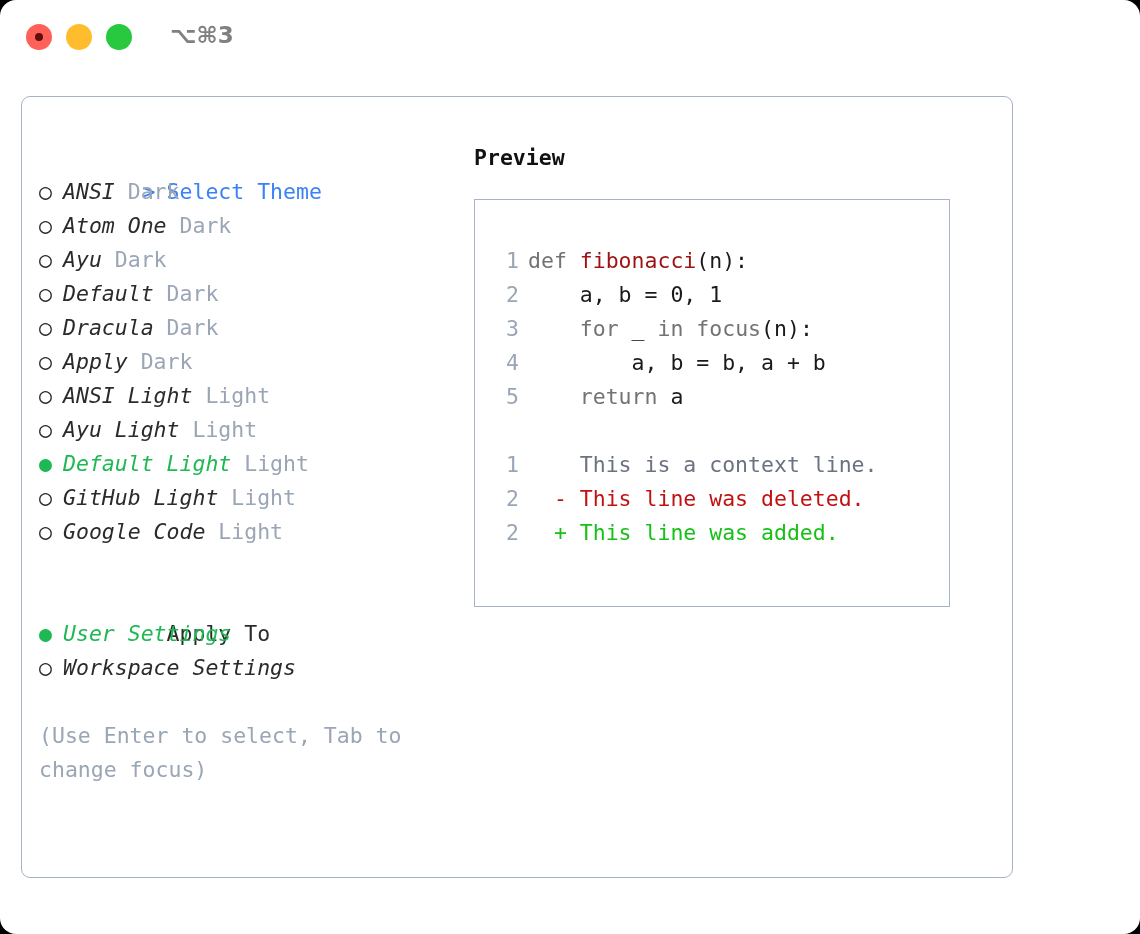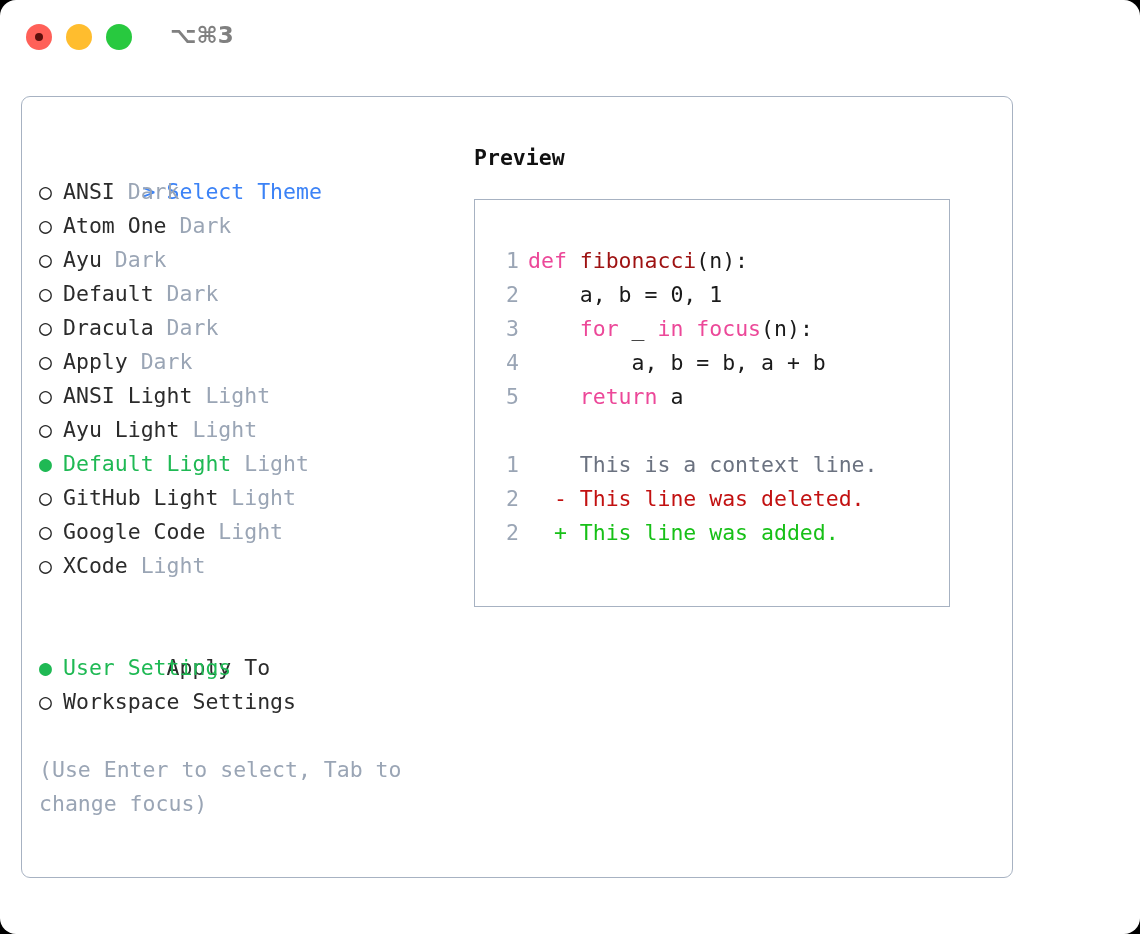--- a/index.html
+++ b/index.html
@@ -106,21 +106,21 @@
   }
   .row.header {
     font-weight: normal;
     color: #3b82f6;
   }
   .row.selected .label { color: #1fb954; }
   .row.selected .marker { color: #1fb954; }
   .tag {
     color: #9aa5b5;
   }
-  .label { color: #2b2b2b; }
+  .label { color: #2b2b2b; font-style: italic; }
 
   .section-gap { height: 34px; }
 
   .hint {
     margin-top: 34px;
     font-size: 21.5px;
     line-height: 34px;
     color: #9aa5b5;
     width: 420px;
     white-space: pre-wrap;
@@ -156,21 +156,21 @@
     white-space: pre;
   }
   .gutter {
     display: inline-block;
     width: 30px;
     text-align: right;
     color: #9aa5b5;
   }
   .code-text { padding-left: 9px; }
 
-  .tok-kw   { color: #ec4899; }
+  .tok-kw   { color: #737373; }
   .tok-fn   { color: #9e1212; }
   .tok-plain{ color: #1a1a1a; }
 
   .blank-line { height: 34px; }
 
   .diff-ctx { color: #6b7280; }
   .diff-del { color: #c21111; }
   .diff-add { color: #17c017; text-align: center; }
 </style>
 </head>
@@ -202,21 +202,20 @@
           <div class="row"><span class="marker">○</span><span class="label">Atom One </span><span class="tag">Dark</span></div>
           <div class="row"><span class="marker">○</span><span class="label">Ayu </span><span class="tag">Dark</span></div>
           <div class="row"><span class="marker">○</span><span class="label">Default </span><span class="tag">Dark</span></div>
           <div class="row"><span class="marker">○</span><span class="label">Dracula </span><span class="tag">Dark</span></div>
           <div class="row"><span class="marker">○</span><span class="label">Apply </span><span class="tag">Dark</span></div>
           <div class="row"><span class="marker">○</span><span class="label">ANSI Light </span><span class="tag">Light</span></div>
           <div class="row"><span class="marker">○</span><span class="label">Ayu Light </span><span class="tag">Light</span></div>
           <div class="row selected"><span class="marker">●</span><span class="label">Default Light </span><span class="tag">Light</span></div>
           <div class="row"><span class="marker">○</span><span class="label">GitHub Light </span><span class="tag">Light</span></div>
           <div class="row"><span class="marker">○</span><span class="label">Google Code </span><span class="tag">Light</span></div>
-          <div class="row"><span class="marker">○</span><span class="label">XCode </span><span class="tag">Light</span></div>
         </div>
 
       <div class="section-gap"></div>
 
       <div class="row">
         <span class="marker"> </span><span>Apply To</span>
       </div>
 
       <div id="apply-to-list">
           <div class="row selected"><span class="marker">●</span><span class="label">User Settings</span></div>

